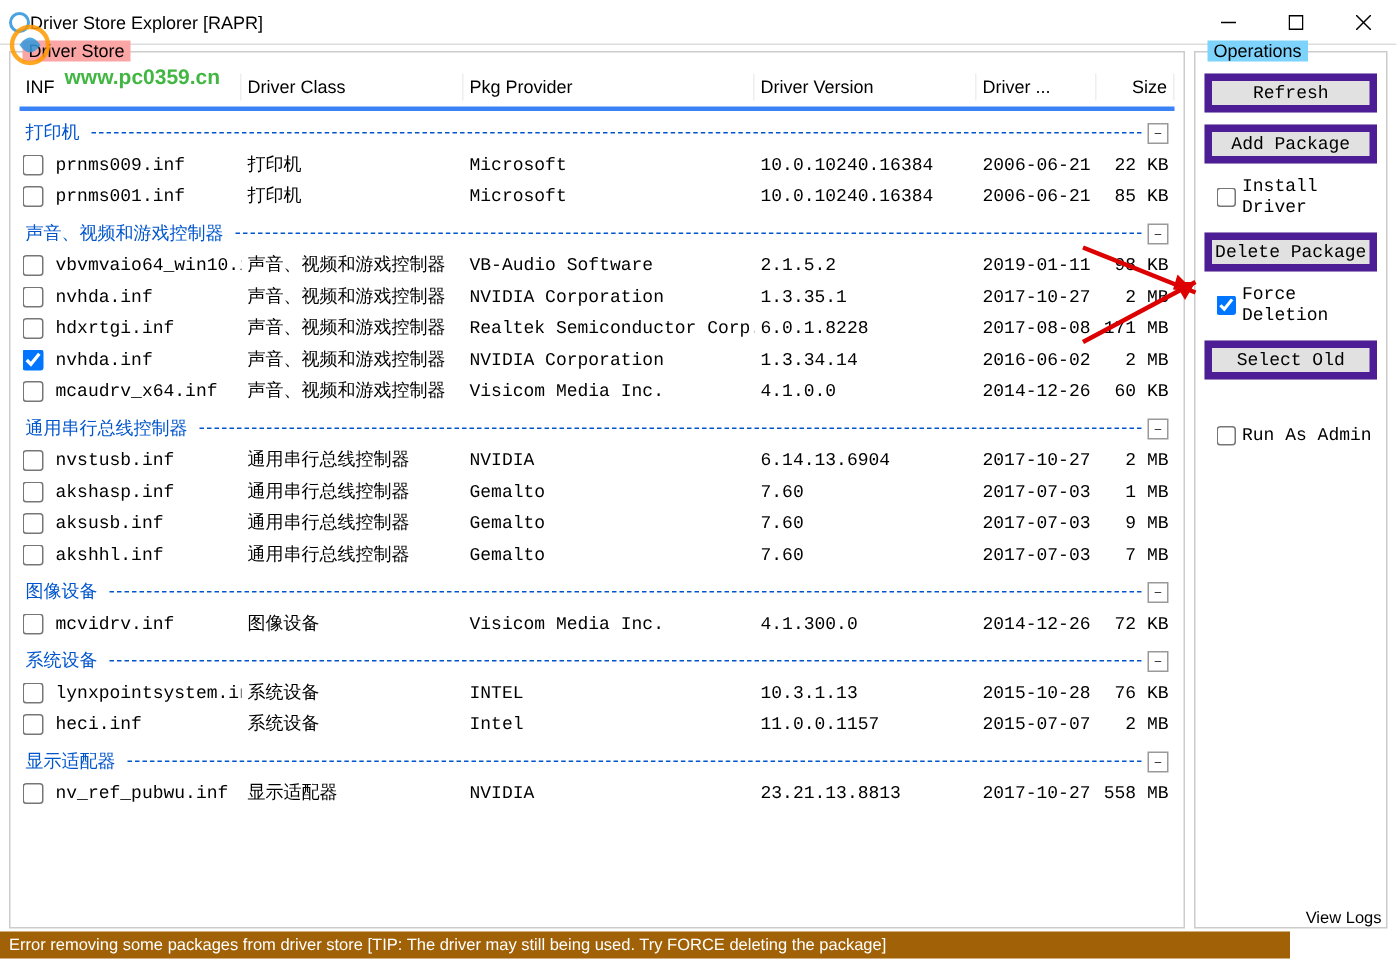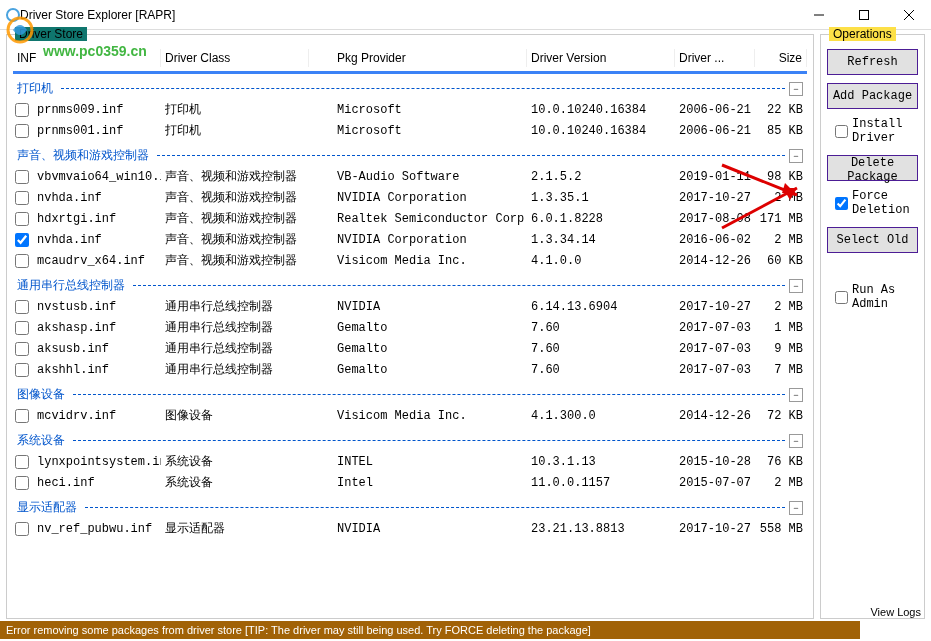--- a/index.html
+++ b/index.html
@@ -10,45 +10,45 @@
 .winbtns { display: flex; }
 .winbtn { width: 45px; height: 29px; display: flex; align-items: center; justify-content: center; cursor: pointer; }
 
 .watermark { position: absolute; left: 5px; top: 15px; z-index: 10; opacity: 0.85; pointer-events: none; }
 .watermark .logo { display: flex; align-items: center; }
 .watermark .logotext { font-family: "SimHei", sans-serif; font-size: 20px; color: #1177cc; font-weight: bold; letter-spacing: 1px; }
 .watermark .url { font-family: Arial, sans-serif; font-size: 14px; color: #22aa22; font-weight: bold; margin-top: -2px; margin-left: 38px; }
 
 .body { display: flex; height: 589px; }
 .leftpanel { flex: 1; border: 1px solid #ccc; margin: 4px 0 0 6px; position: relative; }
-.leftpanel .grouplabel { position: absolute; top: -8px; left: 8px; background: #0f766e; padding: 0 4px; font-size: 12px; }
+.leftpanel .grouplabel { position: absolute; top: -8px; left: 8px; background: #fca5a5; padding: 0 4px; font-size: 12px; }
 
 .listarea { padding: 10px 6px 6px 6px; height: 100%; overflow: hidden; }
 .listheader { display: flex; border-bottom: 3px solid #3b82f6; padding: 4px 0; font-size: 12px; }
 .listheader > div { padding: 2px 4px; border-right: 1px solid #eee; }
 .col-inf { width: 148px; }
 .col-class { width: 148px; }
-.col-provider { width: 194px; margin-left: 24px; }
+.col-provider { width: 194px; }
 .col-version { width: 148px; }
 .col-date { width: 80px; }
 .col-size { width: 52px; text-align: right; }
 
 .listbody { overflow-y: auto; height: 540px; }
 .grouprow { color: #0055cc; padding: 6px 4px 2px 4px; display: flex; align-items: center; cursor: pointer; }
 .grouprow .dash { flex: 1; border-bottom: 1px dashed #0055cc; margin-left: 8px; height: 1px; }
 .grouprow .expbtn { width: 14px; height: 14px; border: 1px solid #999; font-size: 9px; line-height: 12px; text-align: center; margin-left: 4px; color: #333; }
 
 .itemrow { display: flex; align-items: center; padding: 1px 0; font-family: "Courier New", monospace; font-size: 12px; }
 .itemrow .cb { width: 14px; height: 14px; margin: 0 4px 0 2px; }
 .itemrow > div { padding: 1px 4px; white-space: nowrap; overflow: hidden; }
 .itemrow .col-inf { width: 128px; }
 
 .rightpanel { width: 148px; border: 1px solid #ccc; margin: 4px 6px 0 6px; position: relative; padding: 14px 6px 6px 6px; }
-.rightpanel .grouplabel { position: absolute; top: -8px; left: 8px; background: #fde047; padding: 0 4px; }
-.opbtn { display: block; width: 100%; height: 26px; margin-bottom: 8px; background: #e1e1e1; border: 1px solid #4c1d95; font-family: "Courier New", monospace; font-size: 12px; cursor: pointer; }
+.rightpanel .grouplabel { position: absolute; top: -8px; left: 8px; background: #7dd3fc; padding: 0 4px; }
+.opbtn { display: block; width: 100%; height: 26px; margin-bottom: 8px; background: #e1e1e1; border: 5px solid #4c1d95; font-family: "Courier New", monospace; font-size: 12px; cursor: pointer; }
 .chkrow { display: flex; align-items: center; margin: 2px 0 10px 8px; font-family: "Courier New", monospace; font-size: 12px; }
 .chkrow input { margin-right: 4px; }
 
 .arrow { position: absolute; z-index: 20; pointer-events: none; }
 
 .statusbar { position: absolute; bottom: 0; left: 0; right: 0; height: 22px; display: flex; align-items: center; }
 .statusmsg { flex: 1; background: #a16207; color: #fff; padding: 3px 6px; font-family: "Segoe UI", sans-serif; font-size: 11px; }
 .statuslinks { display: flex; gap: 24px; padding: 0 10px; font-family: "Segoe UI", sans-serif; font-size: 11px; flex-direction: column; }
 .statuslinks span { cursor: pointer; }
 

